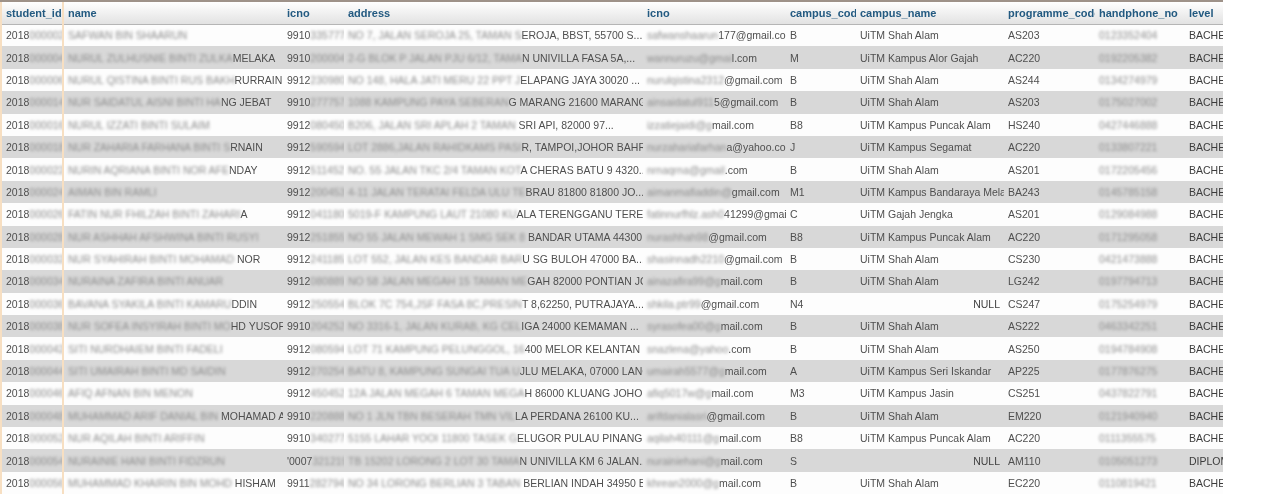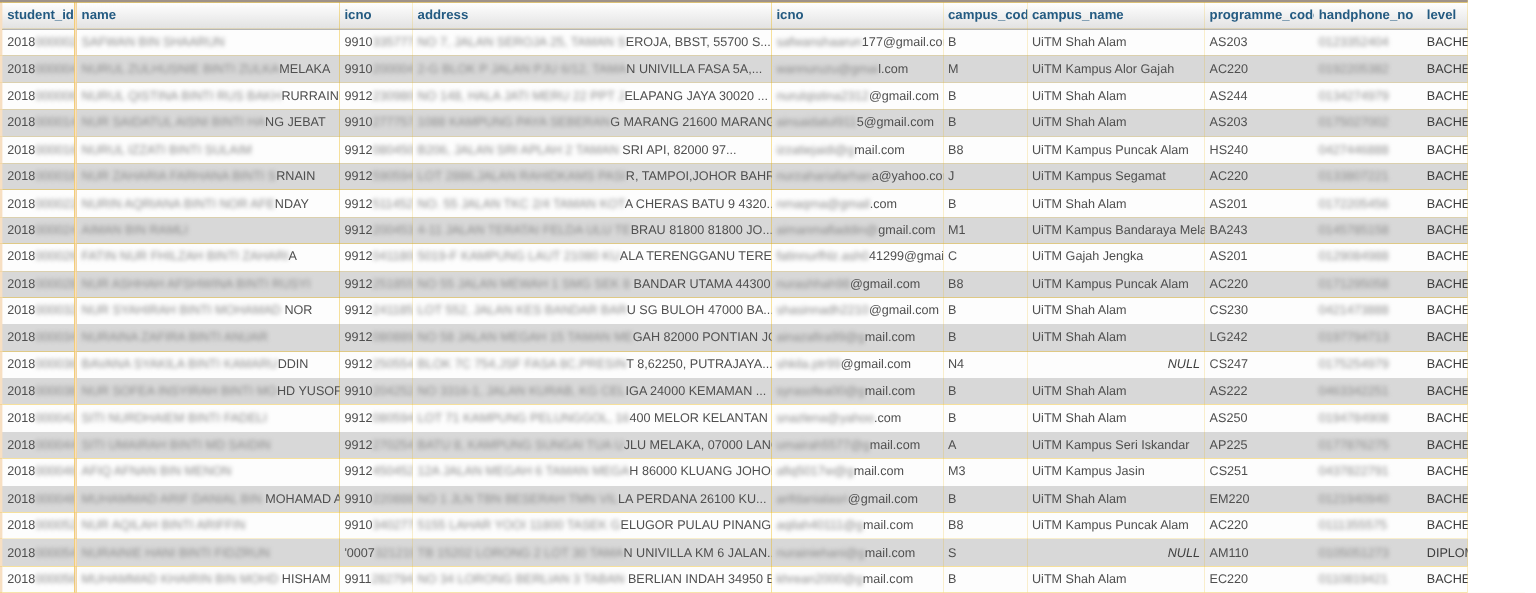--- a/index.html
+++ b/index.html
@@ -1,20 +1,20 @@
 <!DOCTYPE html>
 <html><head>
 <meta charset="utf-8">
 <style>
   * { box-sizing: border-box; }
   html,body { margin:0; padding:0; background:#fff; }
   body { font-family:"Liberation Sans", sans-serif; }
   .wrap {
     width:1223px; height:494px; overflow:hidden;
-    border-top:2px solid #9e9289; background:#eab308;
+    border-top:2px solid #9e9289; background:#e5e5e5;
   }
   table { border-collapse:collapse; table-layout:fixed; width:1280px; }
   thead th {
     height:22px;
     background:linear-gradient(#ffffff, #e2e2e2);
     border-bottom:1px solid #b5b5b5;
     color:#235a81; font-size:11px; font-weight:bold;
     text-align:left; padding:2px 4px;
     white-space:nowrap; overflow:hidden; cursor:pointer;
   }
@@ -23,21 +23,21 @@
     font-size:10.5px; color:#4f4f4f;
     white-space:nowrap; overflow:hidden;
     vertical-align:middle;
   }
   tbody tr:nth-child(odd)  { background:#fdfdfd; }
   tbody tr:nth-child(even) { background:#d8d8d8; }
   .c-sid { border-left:2px solid #f7dfc2; border-right:2px solid #f7dfc2; }
   .blur { filter:blur(1.6px); color:#8d8d8d; }
   .clr  { color:#4f4f4f; }
   td.null-val { text-align:right; }
-  td.null-val span { font-style:italic; color:#3f3f3f;margin-top:40px; }
+  td.null-val span { color:#3f3f3f;margin-top:40px; }
   .c-level span { color:#3c3c3c; }
 </style>
 </head>
 <body>
 
 <div class="wrap">
   <table>
     <colgroup>
       <col style="width:62px">
         <col style="width:220px">

